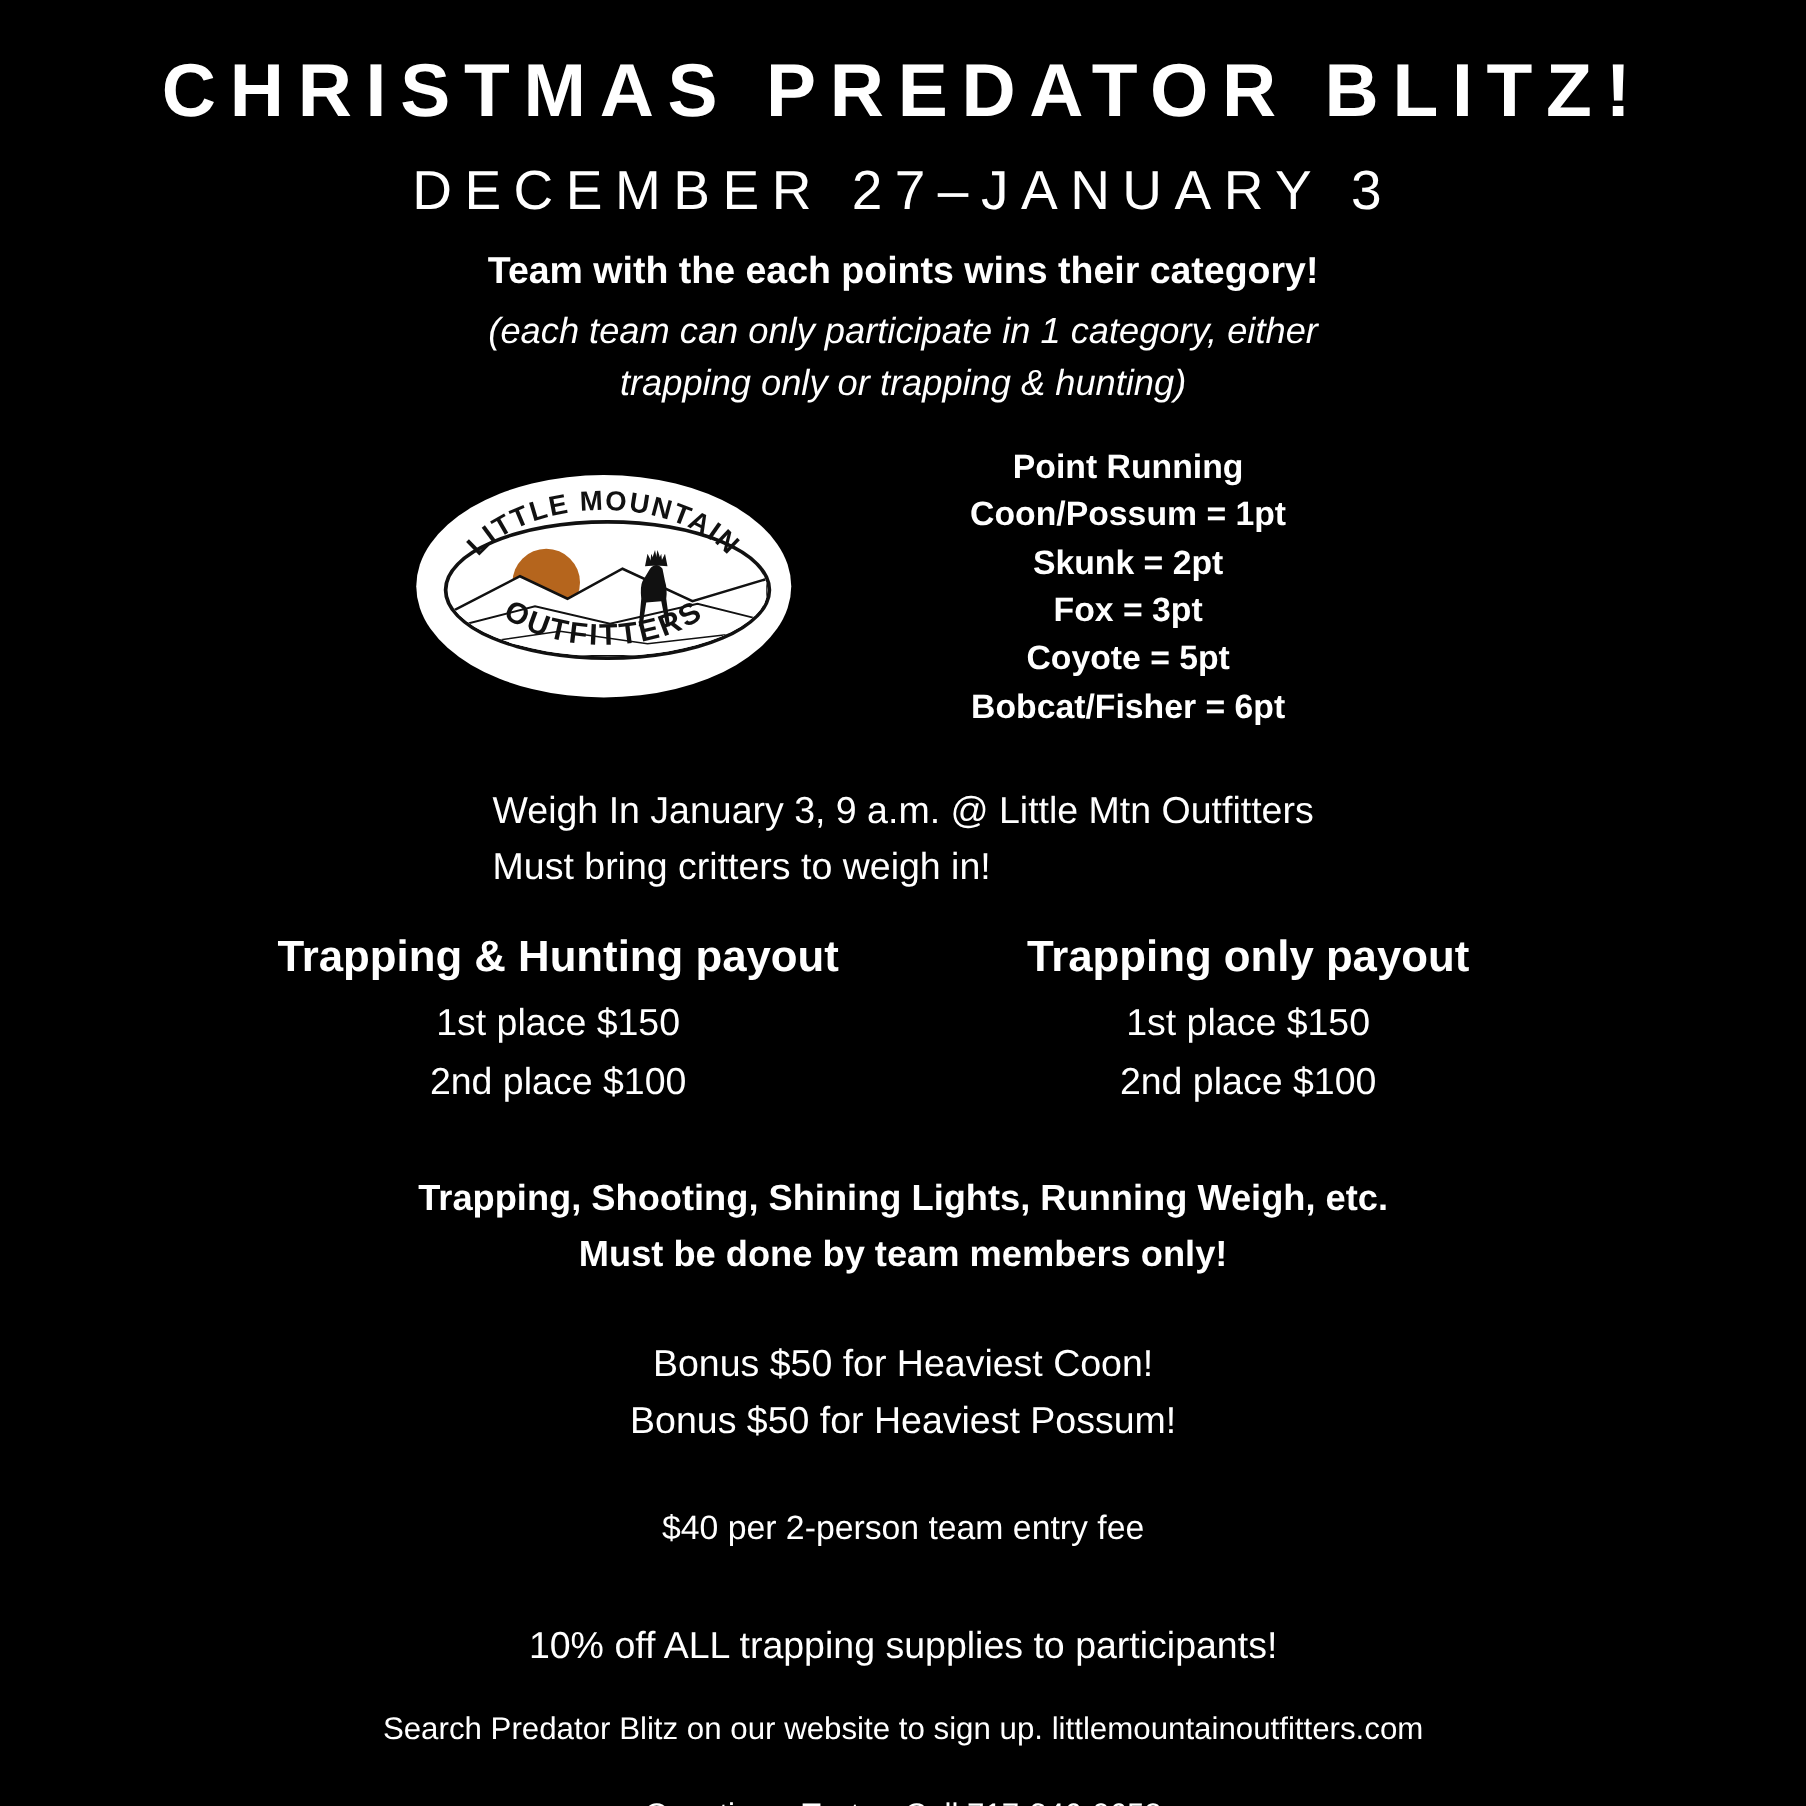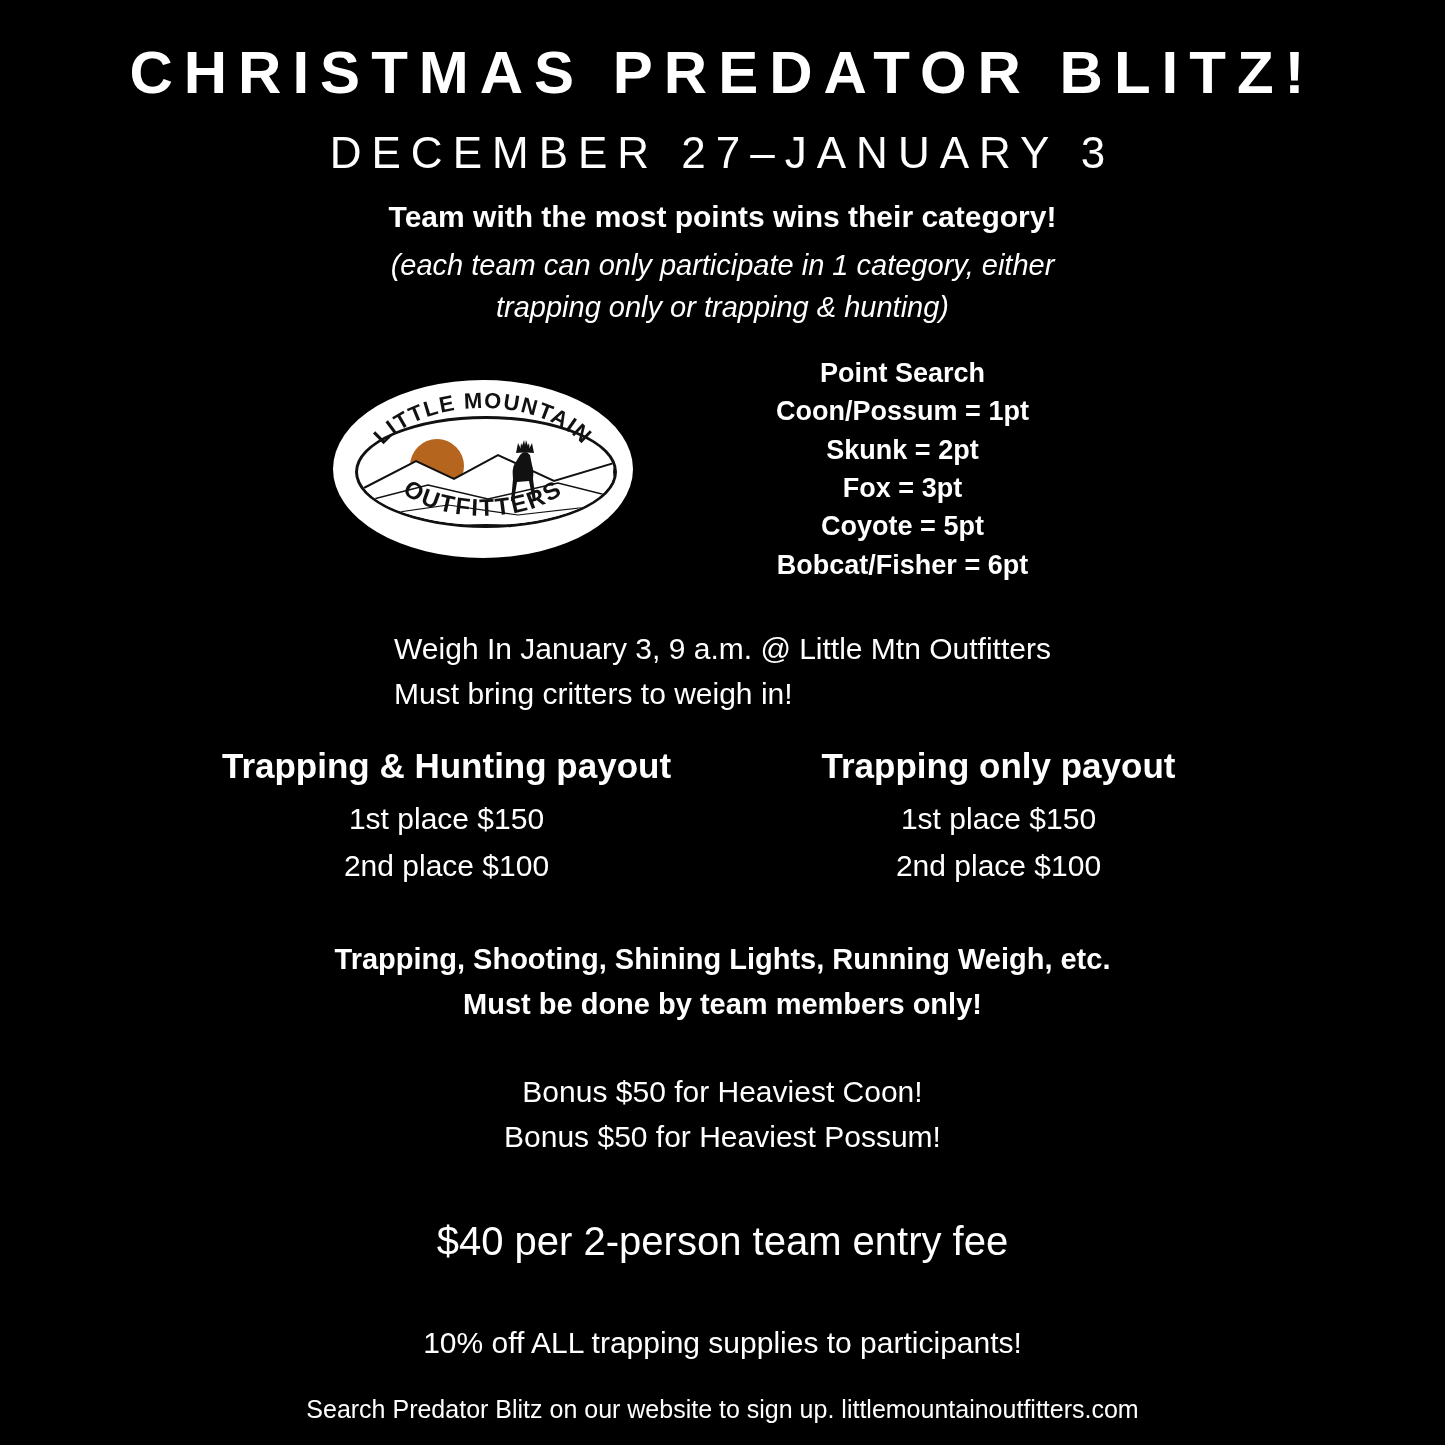--- a/index.html
+++ b/index.html
@@ -118,23 +118,23 @@
   }
   .bonus {
     text-align: center;
     font-size: 30px;
     font-weight: 400;
     line-height: 1.5;
     margin-top: 42px;
   }
   .fee {
     text-align: right;
-    font-size: 40px;
-    font-weight: 400;
-    margin-top: 60px;
+    font-size: 27px;
+    font-weight: 400;
+    margin-top: 48px;
   }
   .discount {
     text-align: center;
     font-size: 30px;
     font-weight: 400;
     margin-top: 62px;
   }
   .website {
     text-align: center;
     font-size: 25px;
@@ -179,21 +179,21 @@
 </style>
 </head>
 <body>
 
 <div class="poster">
 
   <div class="title">CHRISTMAS PREDATOR BLITZ!</div>
 
   <div class="subtitle">DECEMBER 27–JANUARY 3</div>
 
-  <div class="tagline">Team with the most points wins their category!</div>
+  <div class="tagline">Team with the each points wins their category!</div>
 
   <div class="paren">
     <div>(each team can only participate in 1 category, either</div>
     <div>trapping only or trapping &amp; hunting)</div>
   </div>
 
   <div class="midrow">
 
     <div class="logo-wrap">
       <div class="logo-oval"></div>
@@ -218,21 +218,21 @@
         <text font-family="'Liberation Sans', sans-serif" font-size="22" font-weight="bold" fill="#111" letter-spacing="1.5">
           <textPath href="#arcTop" startOffset="50%" text-anchor="middle">LITTLE MOUNTAIN</textPath>
         </text>
         <text font-family="'Liberation Sans', sans-serif" font-size="24" font-weight="bold" fill="#111" letter-spacing="2">
           <textPath href="#arcBottom" startOffset="50%" text-anchor="middle">OUTFITTERS</textPath>
         </text>
       </svg>
     </div>
 
     <div class="points">
-      <div>Point Search</div>
+      <div>Point Running</div>
       <div>Coon/Possum = 1pt</div>
       <div>Skunk = 2pt</div>
       <div>Fox = 3pt</div>
       <div>Coyote = 5pt</div>
       <div>Bobcat/Fisher = 6pt</div>
     </div>
 
   </div>
 
   <div class="weigh">

